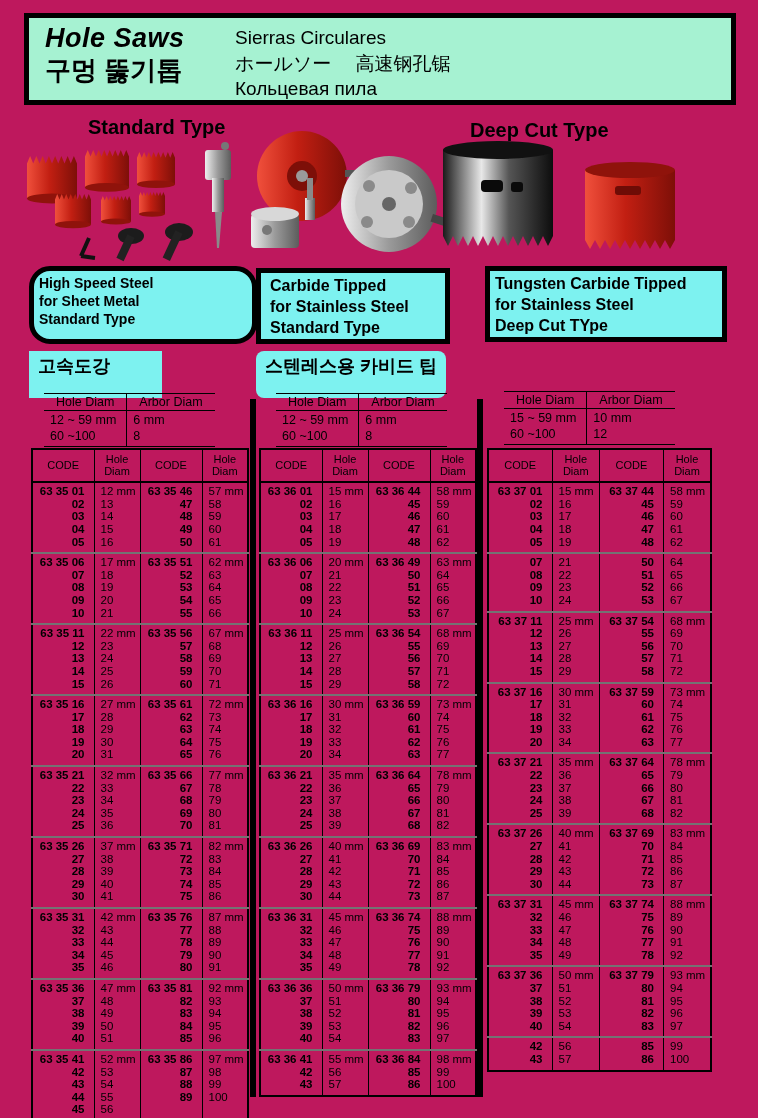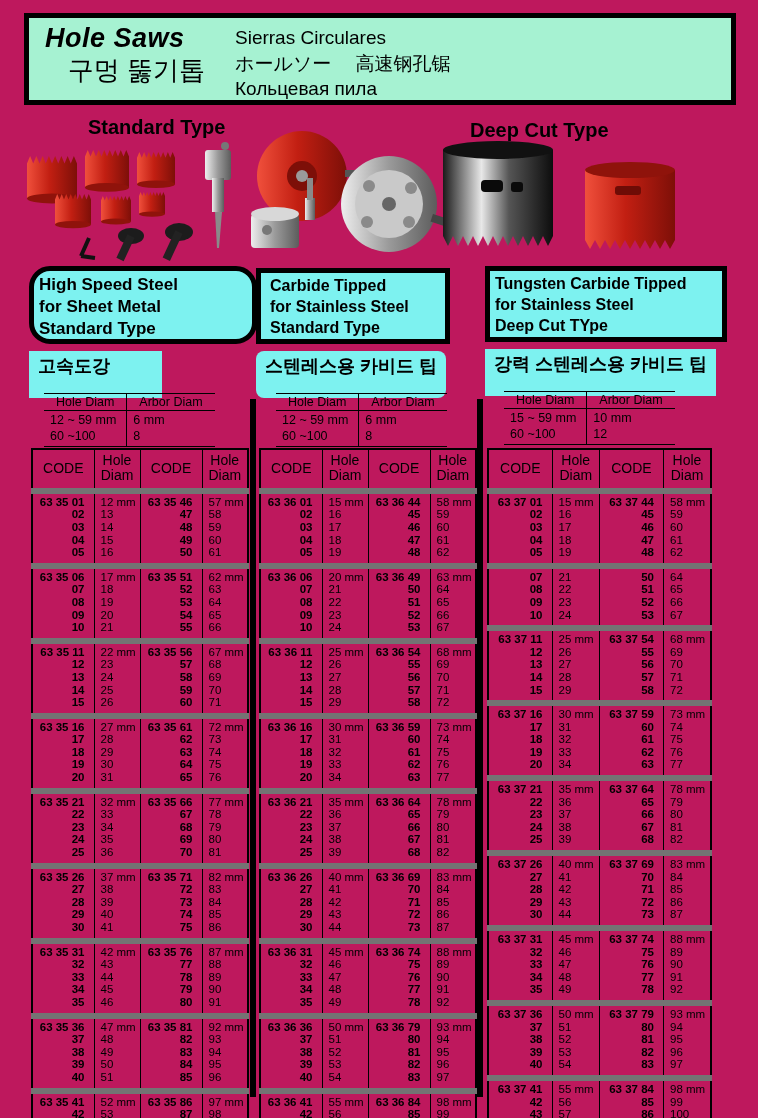--- a/index.html
+++ b/index.html
@@ -4,31 +4,31 @@
 <style>
   html,body{margin:0;padding:0;background:#fff;}
   .page{position:relative;width:758px;height:1118px;background:#be185d;overflow:hidden;
         font-family:"Liberation Sans",sans-serif;color:#000;}
   
   .header-box{position:absolute;left:24px;top:13px;width:712px;height:92px;
       border:5px solid #000;background:#a6f2d2;box-sizing:border-box;
       display:flex;align-items:flex-start;}
   .header-left{padding:6px 0 0 16px;width:160px;}
   .title-en{font-size:27px;font-weight:bold;font-style:italic;letter-spacing:.5px;line-height:1.1;}
-  .title-ko{font-size:26px;font-weight:normal;line-height:1.25;text-align:right;}
+  .title-ko{font-size:26px;font-weight:bold;line-height:1.25;}
   .header-right{padding:7px 0 0 30px;font-size:19px;line-height:1.35;}
   
   .type-label{position:absolute;font-size:20px;font-weight:bold;}
   #lbl-standard{left:88px;top:116px;}
   #lbl-deep{left:470px;top:119px;}
   .photo-band{position:absolute;left:19px;top:128px;width:720px;height:140px;}
   
   .colbox{position:absolute;border:5px solid #000;background:#7df2f0;box-sizing:border-box;
       font-weight:bold;white-space:pre-line;padding:3px 5px;line-height:1.3;}
-  #colbox-0{left:29px;top:266px;width:228px;height:78px;font-size:17px;border-radius:21px;}
+  #colbox-0{left:29px;top:266px;width:228px;height:78px;font-size:14px;border-radius:21px;}
   #colbox-1{left:256px;top:268px;width:194px;height:76px;font-size:16px;padding-left:9px;}
   #colbox-2{left:485px;top:266px;width:242px;height:76px;font-size:16px;}
   .colsub{position:absolute;background:#7df2f0;font-weight:bold;font-size:18px;padding:3px 9px 20px;}
   #colsub-0{left:29px;top:351px;width:115px;}
   #colsub-1{left:256px;top:351px;border-radius:8px;}
   #colsub-2{left:485px;top:349px;}
   
   .size-table{position:absolute;border-collapse:collapse;font-size:12.5px;}
   #sizet-0{left:44px;top:393px;}
   #sizet-1{left:276px;top:393px;}
@@ -41,26 +41,26 @@
   .size-table tbody tr:last-child td{padding-bottom:2px;border-bottom:1.5px solid #000;}
   
   .vdiv{position:absolute;width:6px;background:#000;}
   #vdiv-0{left:250px;top:399px;height:698px;}
   #vdiv-1{left:477px;top:399px;height:698px;}
   
   .main-table{position:absolute;border-collapse:collapse;border:2px solid #000;table-layout:fixed;}
   #maint-0{left:31px;top:448px;width:217px;}
   #maint-1{left:259px;top:448px;width:215px;}
   #maint-2{left:487px;top:448px;width:225px;}
-  .main-table thead th{font-weight:normal;font-size:14px;white-space:pre-line;line-height:1.1;
+  .main-table thead th{font-weight:normal;font-size:11px;white-space:pre-line;line-height:1.1;
       padding:3px 0 4px;border-bottom:2px solid #000;}
   .main-table col.c-code{width:62px;}
   .main-table col.c-diam{width:46px;}
   .main-table th+th,.main-table td+td{border-left:1.5px solid #000;}
-  .main-table tbody{border-top:6px solid #737373;}
+  .main-table tbody{border-top:2px solid #737373;}
   .main-table td{font-size:11.5px;line-height:12.6px;padding:0;}
   .main-table td.code{text-align:right;padding-right:9px;font-weight:bold;}
   .main-table td.diam{text-align:left;padding-left:6px;}
   .main-table tbody tr:first-child td{padding-top:2px;}
   .main-table tbody tr:last-child td{padding-bottom:4px;}
 </style>
 </head>
 <body>
 
 <div class="page">
@@ -185,21 +185,20 @@
 for Sheet Metal
 Standard Type</div>
   <div class="colbox" id="colbox-1">Carbide Tipped
 for Stainless Steel
 Standard Type</div>
   <div class="colbox" id="colbox-2">Tungsten Carbide Tipped
 for Stainless Steel
 Deep Cut TYpe</div>
   <div class="colsub" id="colsub-0">고속도강</div>
   <div class="colsub" id="colsub-1">스텐레스용 카비드 팁</div>
-  <div class="colsub" id="colsub-2">강력 스텐레스용 카비드 팁</div>
 
   <table class="size-table" id="sizet-0">
     <thead>
         <tr>
       <th>Hole Diam</th>
       <th>Arbor Diam</th>
     </tr>
       </thead>
       <tbody>
         <tr>
@@ -1114,26 +1113,20 @@
         </tr>
         <tr>
           <td class="code">40</td>
           <td class="diam">54</td>
           <td class="code">83</td>
           <td class="diam">97</td>
         </tr>
       </tbody>
       <tbody>
         <tr>
-          <td class="code">63 37 41</td>
-          <td class="diam">55 mm</td>
-          <td class="code">63 37 84</td>
-          <td class="diam">98 mm</td>
-        </tr>
-        <tr>
           <td class="code">42</td>
           <td class="diam">56</td>
           <td class="code">85</td>
           <td class="diam">99</td>
         </tr>
         <tr>
           <td class="code">43</td>
           <td class="diam">57</td>
           <td class="code">86</td>
           <td class="diam">100</td>

